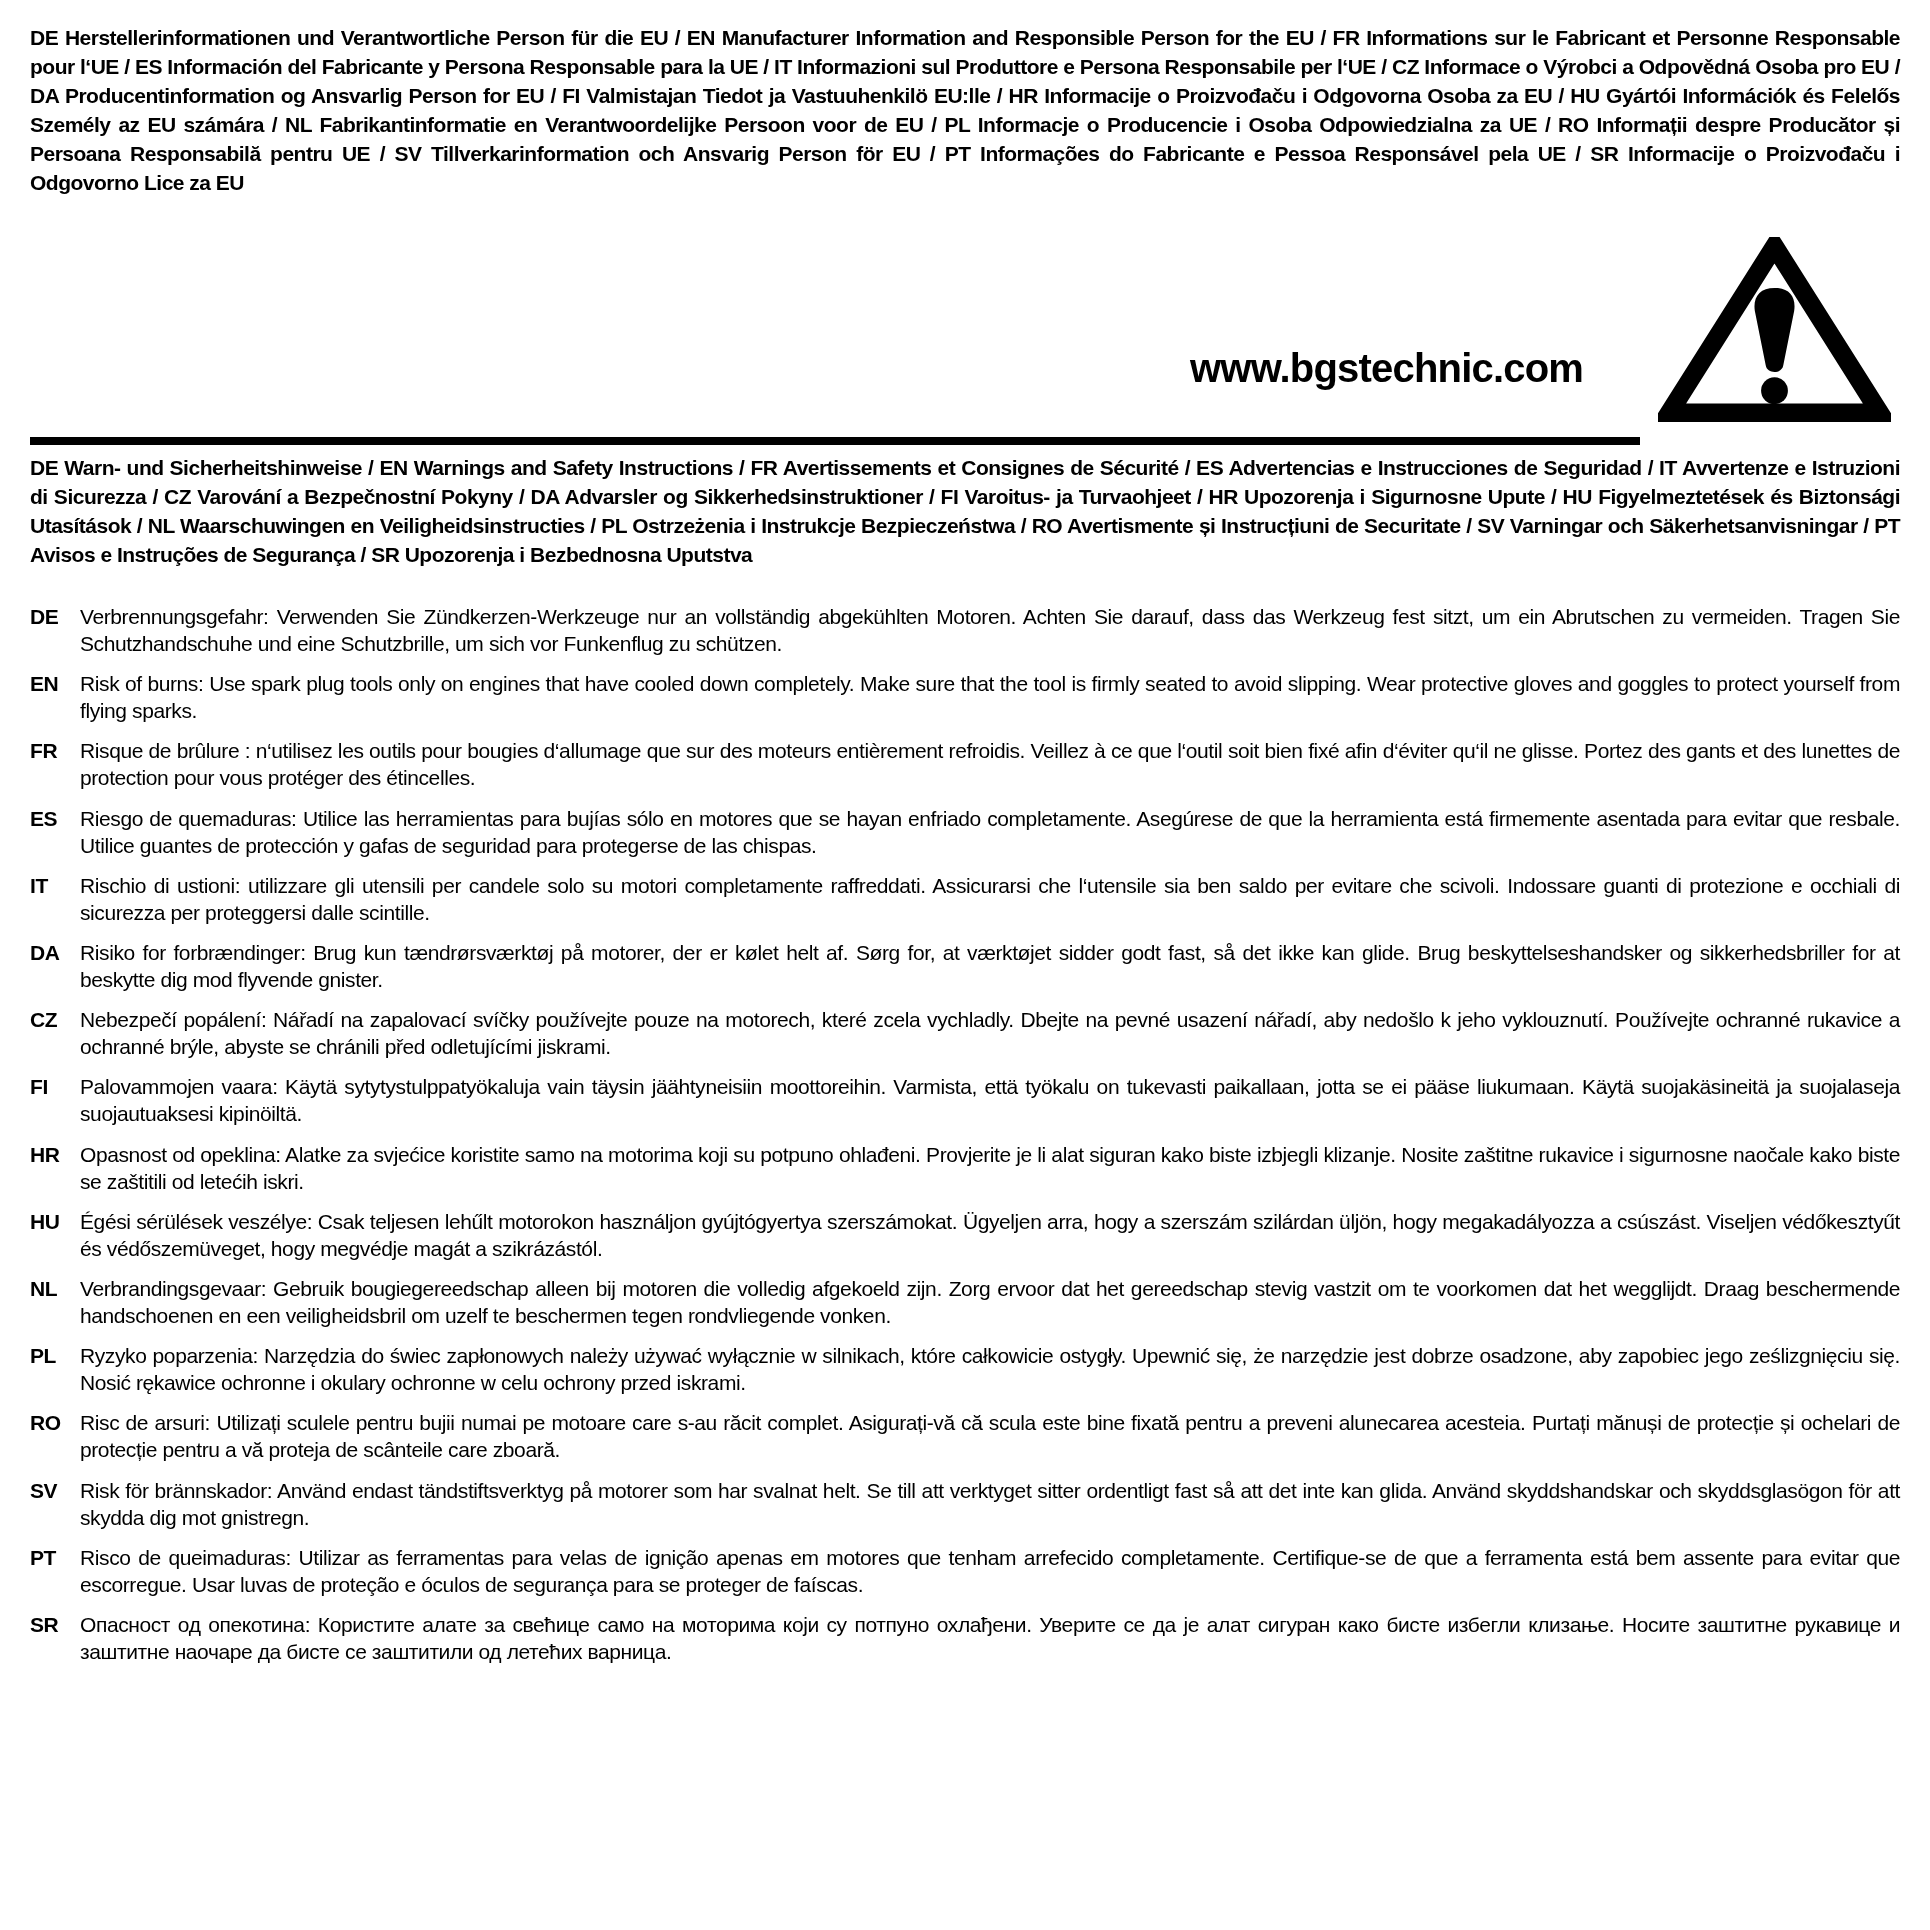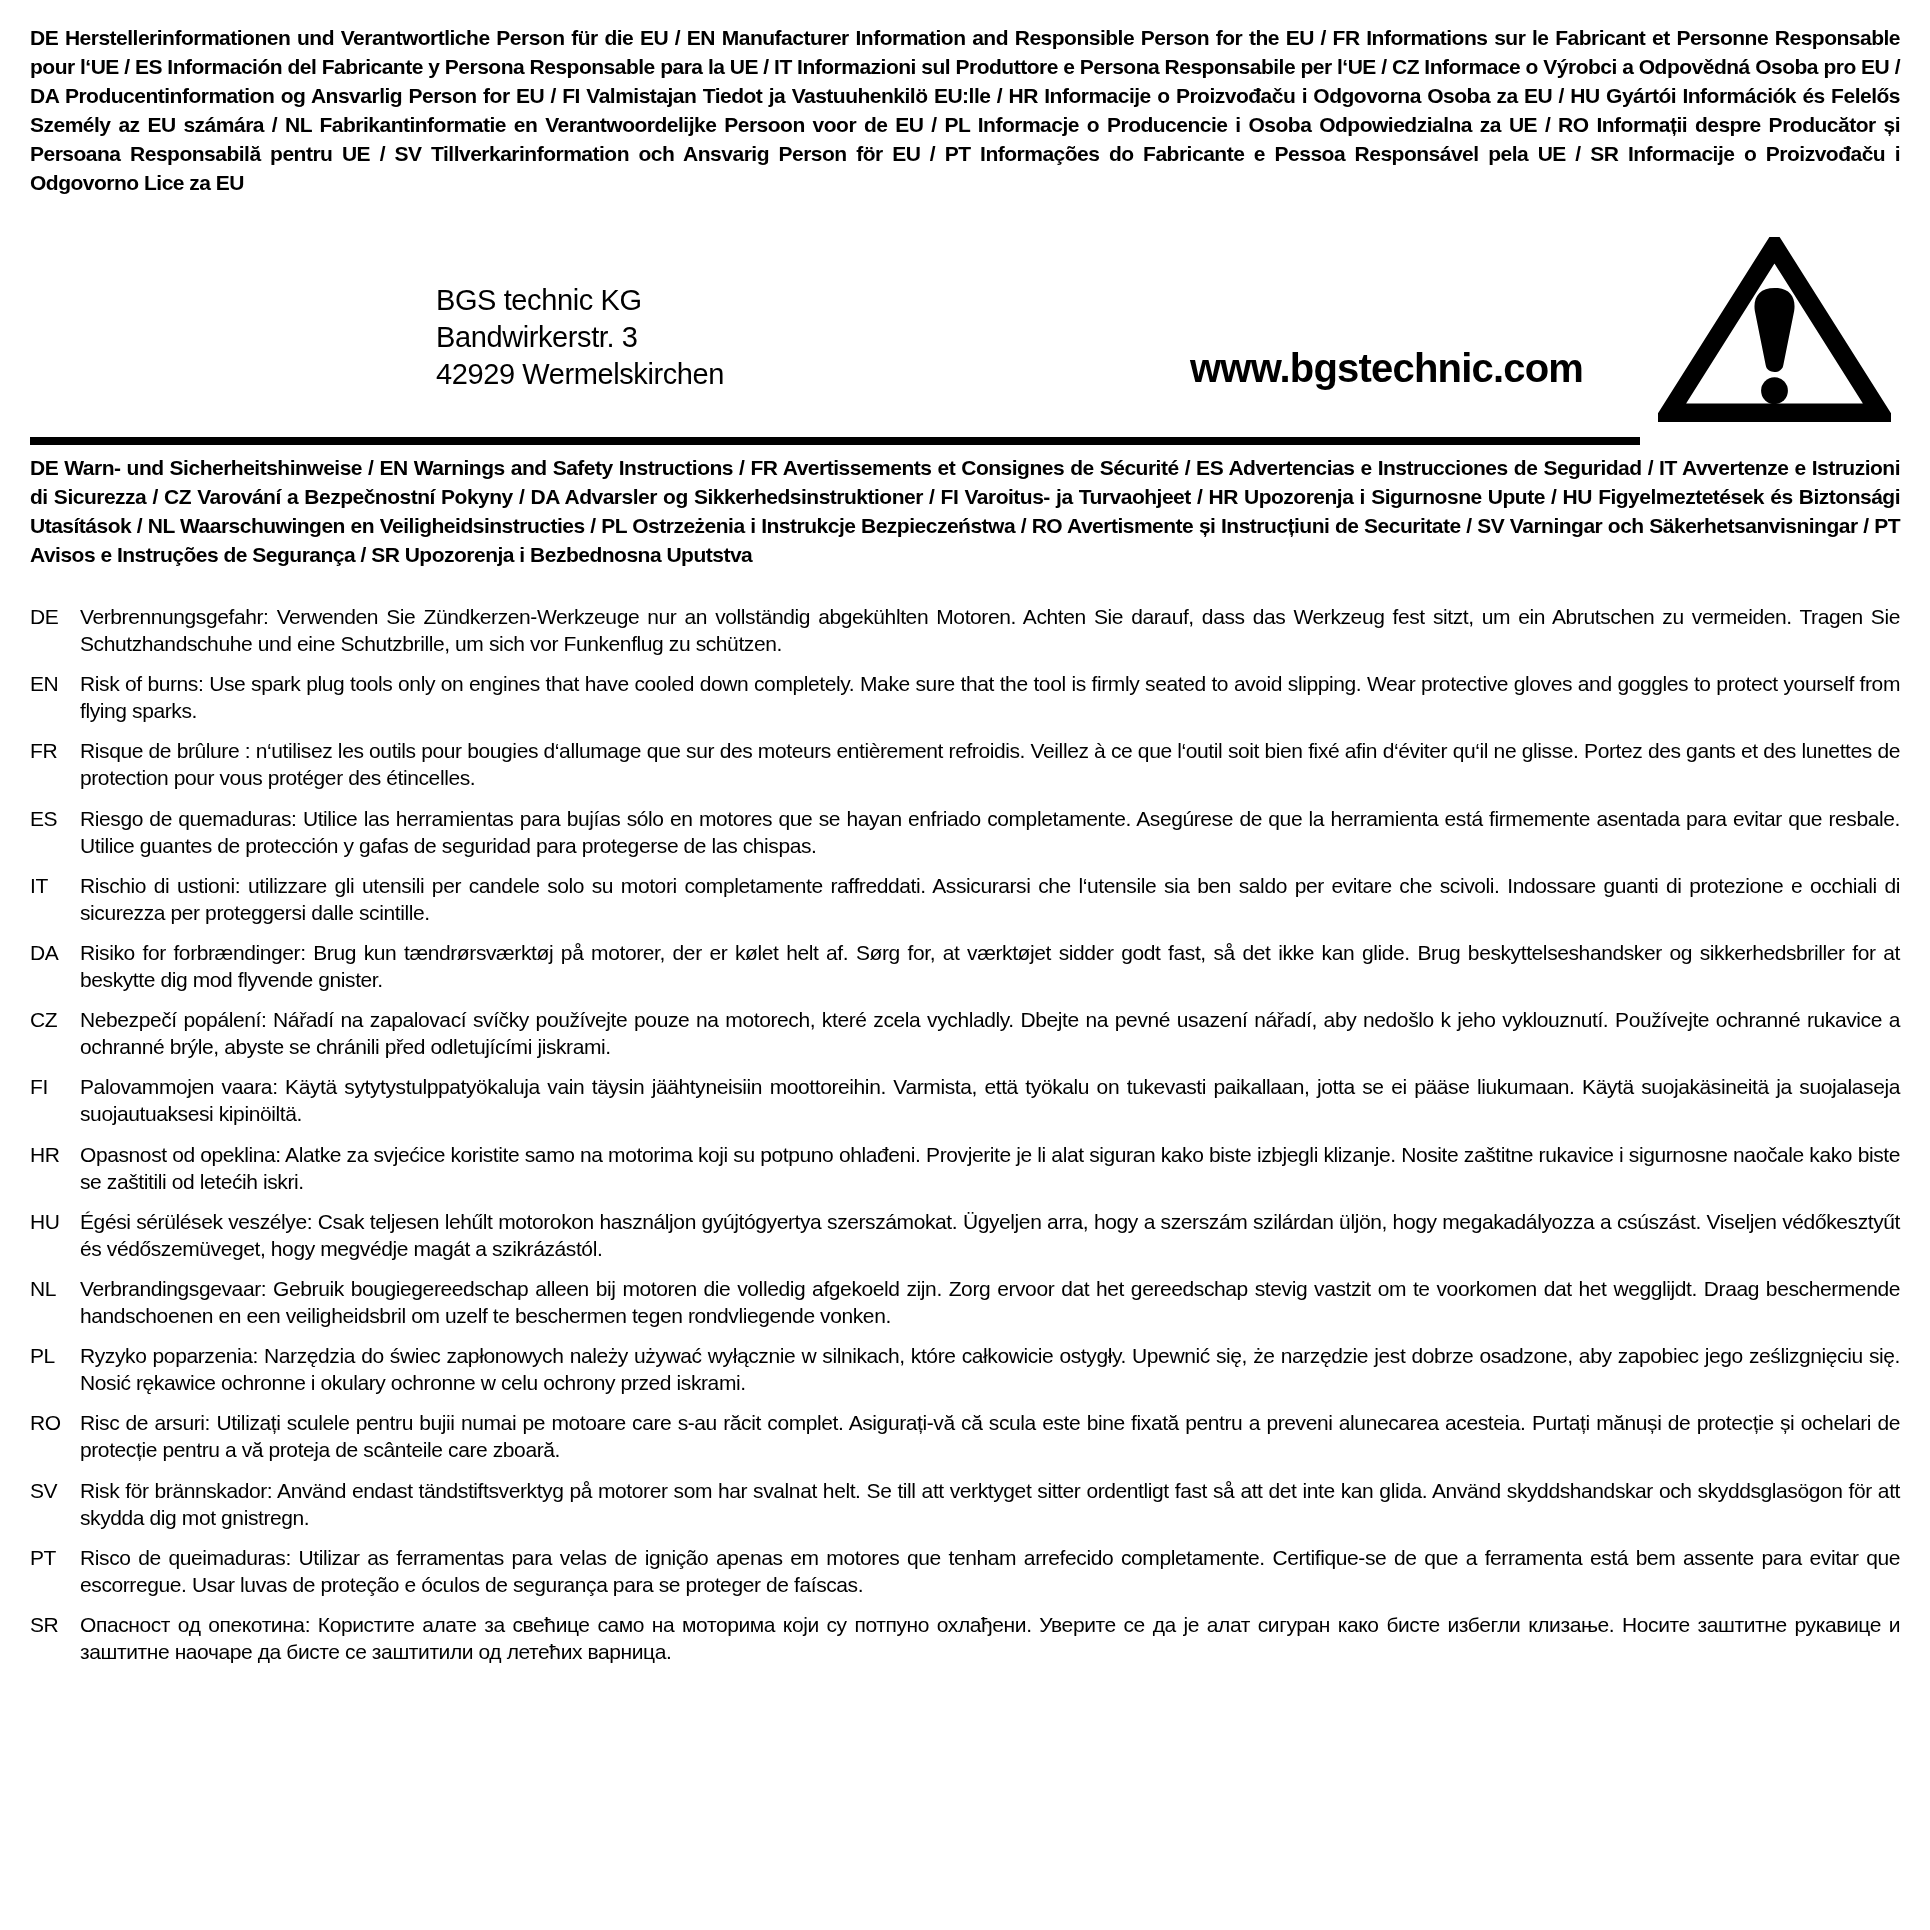--- a/index.html
+++ b/index.html
@@ -107,41 +107,36 @@
   .entry {
     display: flex;
     align-items: flex-start;
     margin-bottom: 13.2px;
     font-size: 21px;
     line-height: 27px;
     letter-spacing: -0.4px;
   }
   .entry-code {
     flex: 0 0 50px;
-    font-weight: normal;
+    font-weight: bold;
   }
   .entry-text {
     flex: 1 1 auto;
     text-align: justify;
   }
 </style>
 </head>
 <body>
 
 <div class="page">
 
   <p class="hdr">DE Herstellerinformationen und Verantwortliche Person für die EU  /  EN Manufacturer Information and Responsible Person for the EU  /  FR Informations sur le Fabricant et Personne Responsable pour l‘UE  /  ES Información del Fabricante y Persona Responsable para la UE  /  IT Informazioni sul Produttore e Persona Responsabile per l‘UE  /  CZ Informace o Výrobci a Odpovědná Osoba pro EU  /  DA Producentinformation og Ansvarlig Person for EU  /  FI Valmistajan Tiedot ja Vastuuhenkilö EU:lle  /  HR Informacije o Proizvođaču i Odgovorna Osoba za EU  /  HU Gyártói Információk és Felelős Személy az EU számára  /  NL Fabrikantinformatie en Verantwoordelijke Persoon voor de EU  /  PL Informacje o Producencie i Osoba Odpowiedzialna za UE  /  RO Informații despre Producător și Persoana Responsabilă pentru UE  /  SV Tillverkarinformation och Ansvarig Person för EU  /  PT Informações do Fabricante e Pessoa Responsável pela UE  /  SR Informacije o Proizvođaču i Odgovorno Lice za EU</p>
 
   <div class="brand-row">
 
-    <div class="addr">
-      <div>BGS technic KG</div>
-      <div>Bandwirkerstr. 3</div>
-      <div>42929 Wermelskirchen</div>
-    </div>
 
 
     <div class="website">www.bgstechnic.com</div>
 
     <div class="warn-triangle">
       <svg viewBox="0 0 100 80" xmlns="http://www.w3.org/2000/svg">
         <path d="M50 4 L95.5 76 L4.5 76 Z" fill="none" stroke="#000000" stroke-width="8" stroke-linejoin="miter"></path>
         <path d="M50 22 C43.5 22 40.6 26 41.5 32 L46.2 55.5 C46.7 59.3 53.3 59.3 53.8 55.5 L58.5 32 C59.4 26 56.5 22 50 22 Z" fill="#000000"></path>
         <circle cx="50" cy="66.5" r="5.8" fill="#000000"></circle>
       </svg>

